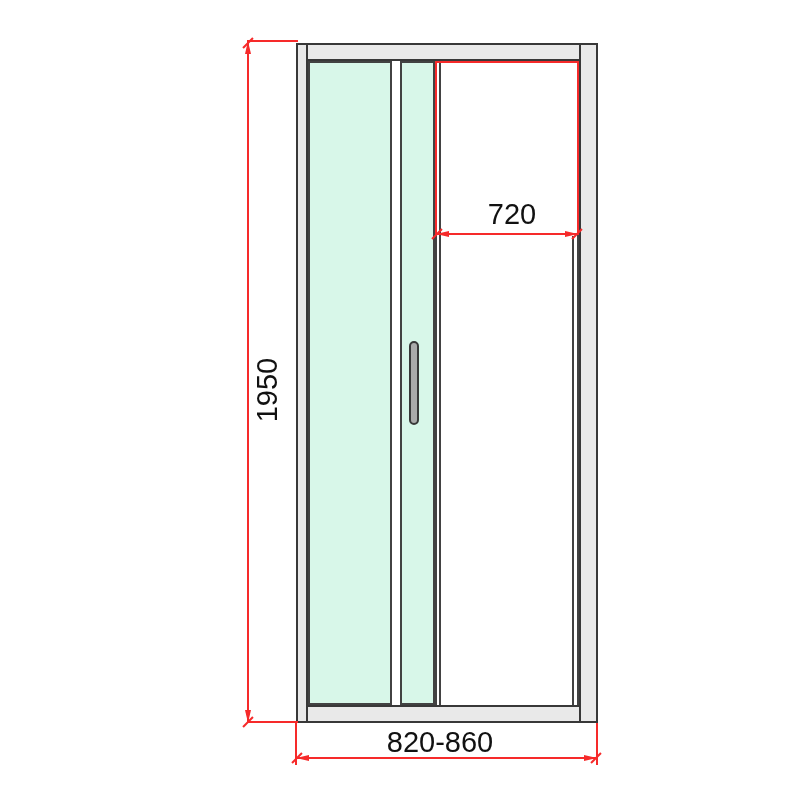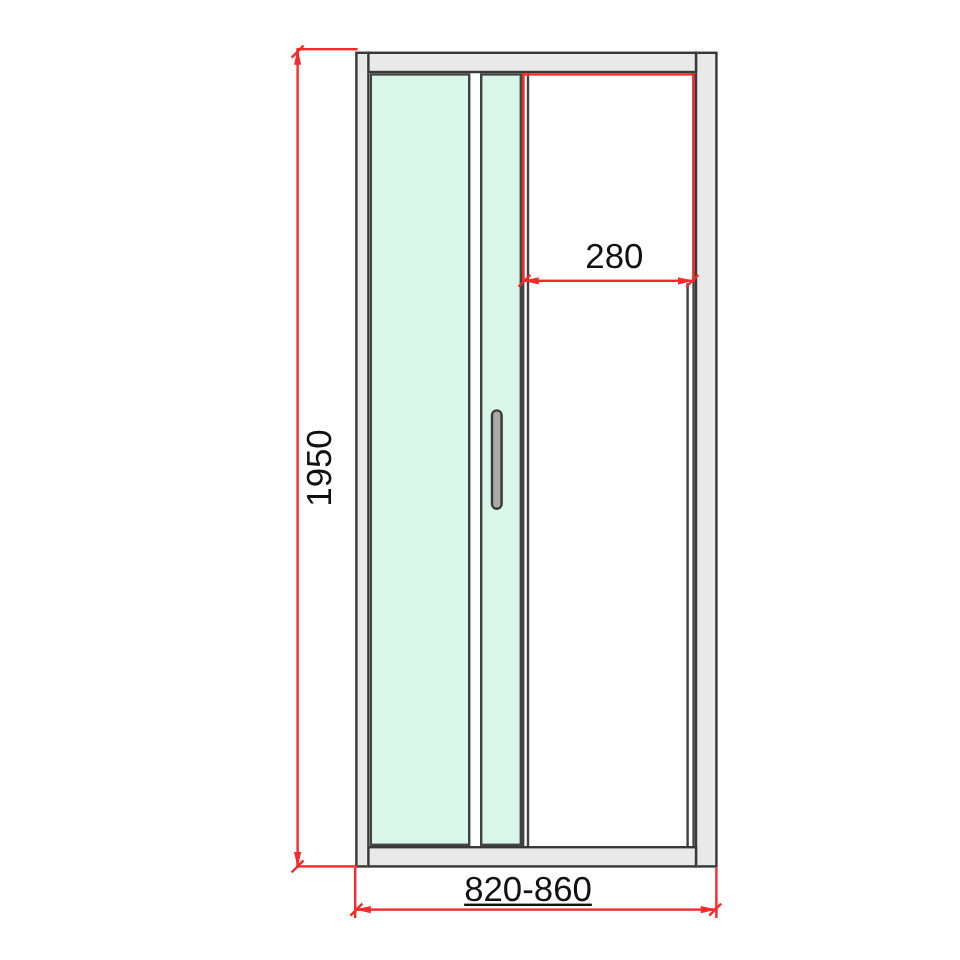--- a/index.html
+++ b/index.html
@@ -61,24 +61,24 @@
   <div class="lbl rot" style="left:207px;top:375px;width:120px;height:30px;">1950</div>
 
   <div class="rline" style="left:436px;top:61px;width:143px;height:2px;"></div>
   <div class="rline" style="left:435px;top:61px;width:2px;height:174px;"></div>
   <div class="rline" style="left:577px;top:61px;width:2px;height:174px;"></div>
   <div class="rline" style="left:436px;top:233px;width:142px;height:2px;"></div>
   <div class="arrow arr-left" style="left:436px;top:231px;"></div>
   <div class="tick" style="left:430px;top:233px;"></div>
   <div class="arrow arr-right" style="left:565px;top:231px;"></div>
   <div class="tick" style="left:570px;top:233px;"></div>
-  <div class="lbl" style="left:452px;top:199px;width:120px;height:30px;">280</div>
+  <div class="lbl" style="left:452px;top:199px;width:120px;height:30px;">720</div>
 
   <div class="rline" style="left:295px;top:723px;width:2px;height:42px;"></div>
   <div class="rline" style="left:596px;top:723px;width:2px;height:42px;"></div>
   <div class="rline" style="left:296px;top:757px;width:301px;height:2px;"></div>
   <div class="arrow arr-left" style="left:296px;top:755px;"></div>
   <div class="tick" style="left:290px;top:757px;"></div>
   <div class="arrow arr-right" style="left:584px;top:755px;"></div>
   <div class="tick" style="left:589px;top:757px;"></div>
-  <div class="lbl" style="left:340px;top:727px;width:200px;height:30px;text-decoration:underline;">820-860</div>
+  <div class="lbl" style="left:340px;top:727px;width:200px;height:30px;">820-860</div>
 
 </div>
 
 </body></html>

